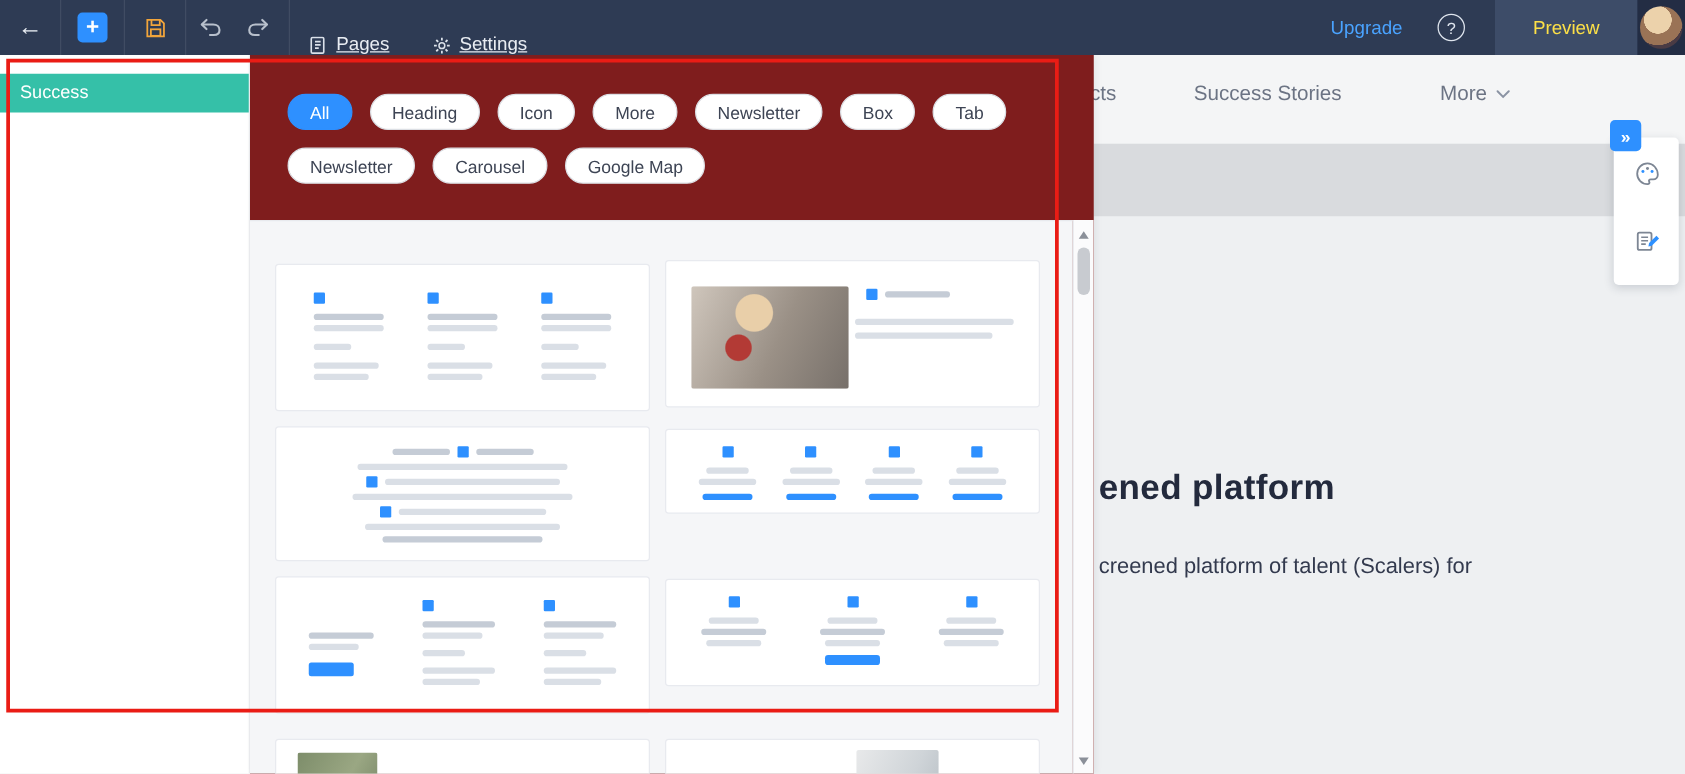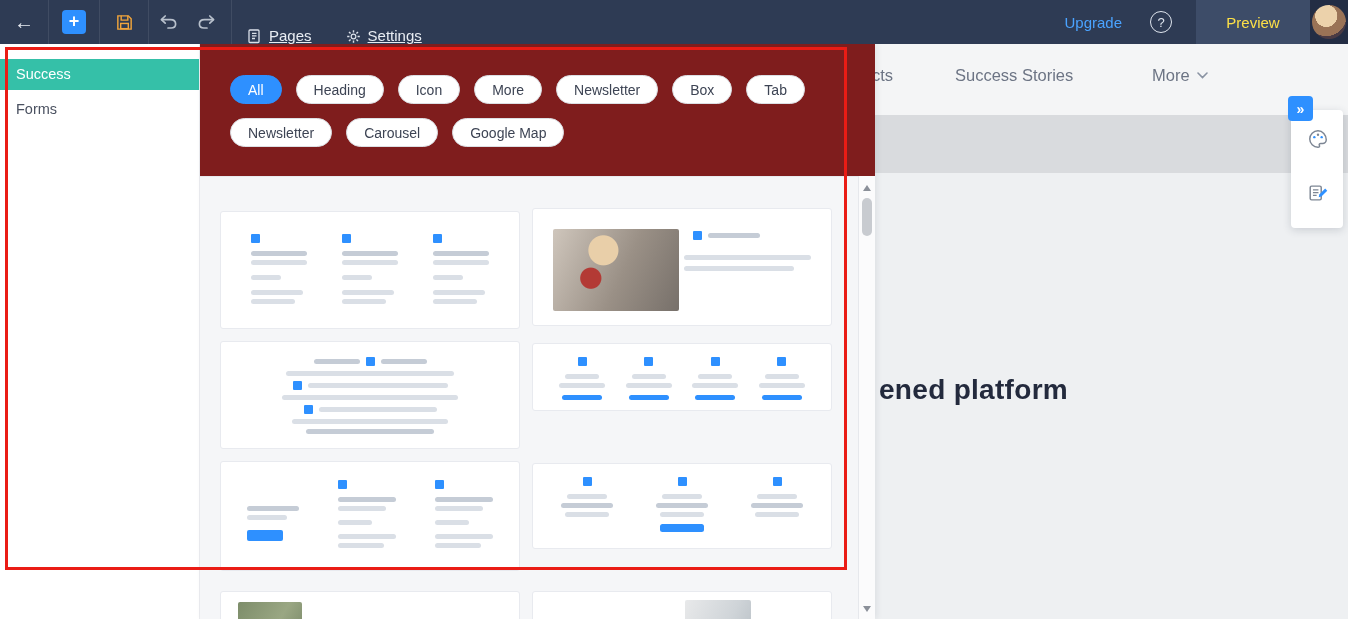--- a/index.html
+++ b/index.html
@@ -122,20 +122,21 @@
       <span class="nav-item nav-stories">Success Stories</span>
       <span class="nav-item nav-more">
         <span>More</span>
         <svg width="11" height="7" viewBox="0 0 11 7" fill="none">
             <path d="M1 1 L5.5 5.5 L10 1" stroke="#8a93a3" stroke-width="1.6" stroke-linecap="round"></path>
           </svg>
       </span>
     </div>
     <div class="site-heading">ened platform</div>
     <div class="site-para">
+      <div>creened platform of talent (Scalers) for</div>
     </div>
 
     <div class="float-card"></div>
     <div class="float-chevron">»</div>
     <div class="float-icon icon-design">
       <svg width="22" height="22" viewBox="0 0 24 24" fill="none">
           <path d="M12 3a9 9 0 1 0 0 18c1.6 0 2.1-1.1 1.5-2.1-.6-1 0-2 1.5-2H17a4 4 0 0 0 4-4c0-5.5-4.1-9.9-9-9.9z" stroke="#7d8694" stroke-width="1.6"></path>
           <circle cx="8" cy="10" r="1.3" fill="#2e90ff"></circle>
           <circle cx="12" cy="7.4" r="1.3" fill="#7d8694"></circle>
           <circle cx="16" cy="10" r="1.3" fill="#2e90ff"></circle>
@@ -203,21 +204,20 @@
         </div>
       <button class="preview-btn">Preview</button>
       <div class="avatar-wrap">
           <div class="avatar"></div>
         </div>
     </div>
   </div>
 
   <div class="sidebar">
     <div class="side-item active">Success</div>
-    <div class="side-item">Forms</div>
   </div>
 
   <div class="panel">
     <div class="chips">
       <button class="chip active">All</button>
       <button class="chip">Heading</button>
       <button class="chip">Icon</button>
       <button class="chip">More</button>
       <button class="chip">Newsletter</button>
       <button class="chip">Box</button>

